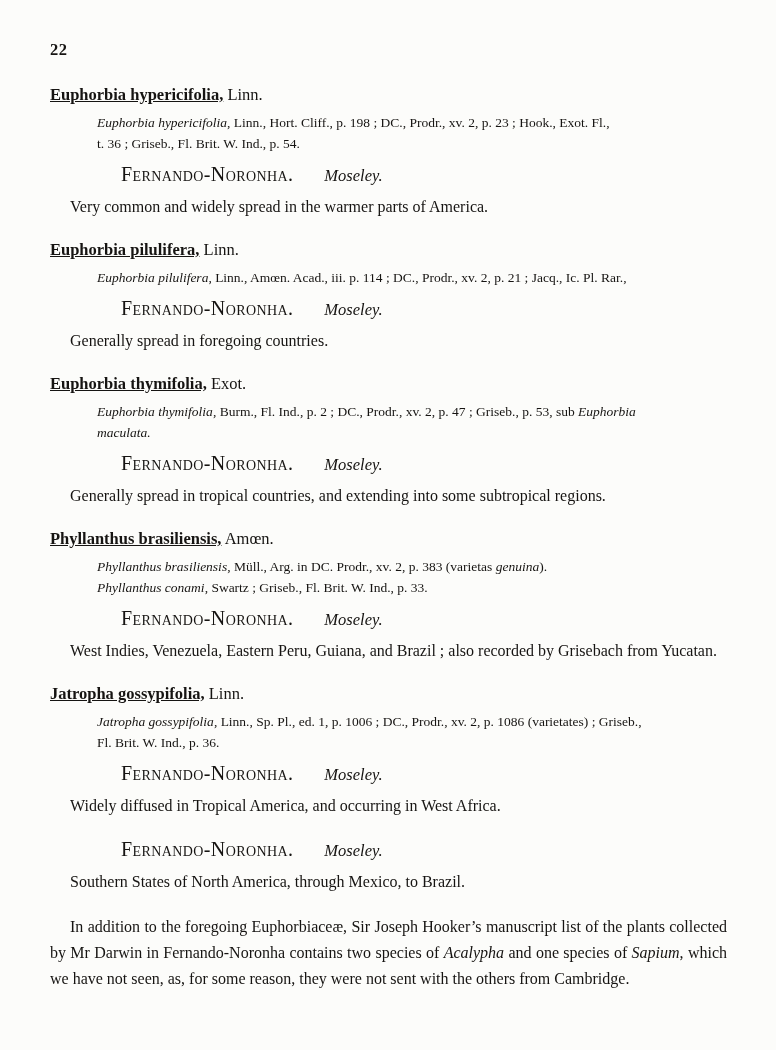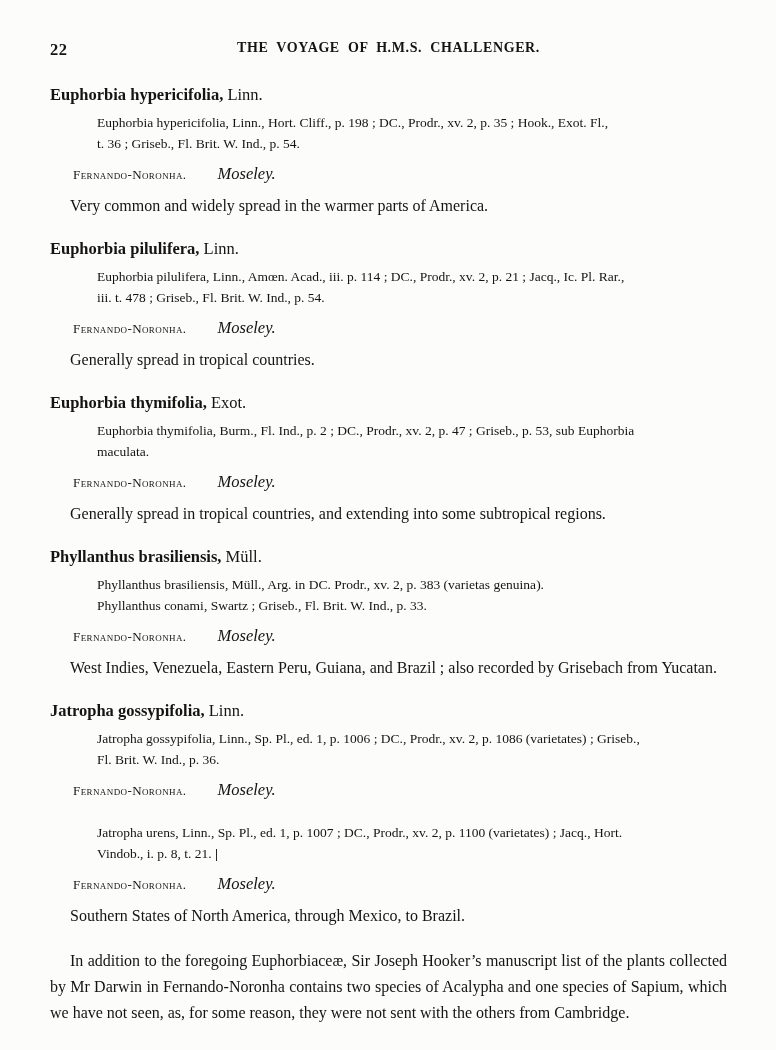--- a/index.html
+++ b/index.html
@@ -30,88 +30,86 @@
     margin: 0 0 7px 0;
     font-size: 16.5px; font-weight: 400; line-height: 21px;
   }
   .cit-line {
     margin-left: 47px;
     font-size: 13.5px; line-height: 21px;
     text-align: left;
   }
   .cit-line.cont { }
   .locality-line { margin: 9px 0 8px 23px; font-size: 16px; line-height: 22px; }
-  .sc { font-variant: small-caps; letter-spacing: 0.4px; font-size: 13px; }
+  .sc { font-variant: small-caps; letter-spacing: 0.4px; font-size: 20px; margin-left: 48px; }
   .collector { margin-left: 27px; font-style: italic; font-size: 16.5px; }
   .note {
     margin: 0;
     font-size: 16px; line-height: 24px;
     text-indent: 20px; text-align: justify;
   }
   .closing {
     margin: 4px 0 0 0;
     font-size: 16px; line-height: 26px;
     text-indent: 20px; text-align: justify;
   }
-  .it { }
-  .bd { font-weight: 700; }
+  .it { font-style: italic; }
+  .bd { font-weight: 700; text-decoration: underline; }
   .ink { font-weight: 700; }
 </style>
 </head>
 <body>
 
 <div class="page">
 
   <div class="pagehead">
     <span class="page-number">22</span>
-    <div class="running-title">THE VOYAGE OF H.M.S. CHALLENGER.</div>
   </div>
 
   <div>
   <section class="species">
     <h2 class="heading"><span class="bd">Euphorbia hypericifolia,</span><span> Linn.</span></h2>
     <div>
-          <div class="cit-line"><span class="it">Euphorbia hypericifolia</span><span>, Linn., Hort. Cliff., p. 198 ; DC., Prodr., xv. 2, p. 35 ; Hook., Exot. Fl.,</span></div>
+          <div class="cit-line"><span class="it">Euphorbia hypericifolia</span><span>, Linn., Hort. Cliff., p. 198 ; DC., Prodr., xv. 2, p. 23 ; Hook., Exot. Fl.,</span></div>
           <div class="cit-line cont"><span>t. 36 ; Griseb., Fl. Brit. W. Ind., p. 54.</span></div>
         </div>
     <p class="locality-line">
       <span class="sc">Fernando-Noronha.</span>
       <span class="collector">Moseley.</span>
     </p>
     <p class="note"><span>Very common and widely spread in the warmer parts of America.</span></p>
   </section>
 
   <section class="species">
     <h2 class="heading"><span class="bd">Euphorbia pilulifera,</span><span> Linn.</span></h2>
     <div>
           <div class="cit-line"><span class="it">Euphorbia pilulifera</span><span>, Linn., Amœn. Acad., iii. p. 114 ; DC., Prodr., xv. 2, p. 21 ; Jacq., Ic. Pl. Rar.,</span></div>
-          <div class="cit-line cont"><span>iii. t. 478 ; Griseb., Fl. Brit. W. Ind., p. 54.</span></div>
         </div>
     <p class="locality-line">
       <span class="sc">Fernando-Noronha.</span>
       <span class="collector">Moseley.</span>
     </p>
-    <p class="note"><span>Generally spread in tropical countries.</span></p>
+    <p class="note"><span>Generally spread in foregoing countries.</span></p>
   </section>
 
   <section class="species">
     <h2 class="heading"><span class="bd">Euphorbia thymifolia,</span><span> Exot.</span></h2>
     <div>
           <div class="cit-line"><span class="it">Euphorbia thymifolia</span><span>, Burm., Fl. Ind., p. 2 ; DC., Prodr., xv. 2, p. 47 ; Griseb., p. 53, sub </span><span class="it">Euphorbia</span></div>
           <div class="cit-line cont"><span class="it">maculata.</span></div>
         </div>
     <p class="locality-line">
       <span class="sc">Fernando-Noronha.</span>
       <span class="collector">Moseley.</span>
     </p>
     <p class="note"><span>Generally spread in tropical countries, and extending into some subtropical regions.</span></p>
   </section>
 
   <section class="species">
-    <h2 class="heading"><span class="bd">Phyllanthus brasiliensis,</span><span> Müll.</span></h2>
+    <h2 class="heading"><span class="bd">Phyllanthus brasiliensis,</span><span> Amœn.</span></h2>
     <div>
           <div class="cit-line"><span class="it">Phyllanthus brasiliensis</span><span>, Müll., Arg. in DC. Prodr., xv. 2, p. 383 (varietas </span><span class="it">genuina</span><span>).</span></div>
           <div class="cit-line"><span class="it">Phyllanthus conami</span><span>, Swartz ; Griseb., Fl. Brit. W. Ind., p. 33.</span></div>
         </div>
     <p class="locality-line">
       <span class="sc">Fernando-Noronha.</span>
       <span class="collector">Moseley.</span>
     </p>
     <p class="note"><span>West Indies, Venezuela, Eastern Peru, Guiana, and Brazil ; also recorded by Grisebach from Yucatan.</span></p>
   </section>
@@ -119,27 +117,24 @@
   <section class="species">
     <h2 class="heading"><span class="bd">Jatropha gossypifolia,</span><span> Linn.</span></h2>
     <div>
           <div class="cit-line"><span class="it">Jatropha gossypifolia</span><span>, Linn., Sp. Pl., ed. 1, p. 1006 ; DC., Prodr., xv. 2, p. 1086 (varietates) ; Griseb.,</span></div>
           <div class="cit-line cont"><span>Fl. Brit. W. Ind., p. 36.</span></div>
         </div>
     <p class="locality-line">
       <span class="sc">Fernando-Noronha.</span>
       <span class="collector">Moseley.</span>
     </p>
+    <p class="note"><span>Widely diffused in Tropical America, and occurring in West Africa.</span></p>
   </section>
 
   <section class="species">
-    <div>
-          <div class="cit-line"><span class="it">Jatropha urens</span><span>, Linn., Sp. Pl., ed. 1, p. 1007 ; DC., Prodr., xv. 2, p. 1100 (varietates) ; Jacq., Hort.</span></div>
-          <div class="cit-line cont"><span>Vindob., i. p. 8, t. 21. </span><span class="ink">|</span></div>
-        </div>
     <p class="locality-line">
       <span class="sc">Fernando-Noronha.</span>
       <span class="collector">Moseley.</span>
     </p>
     <p class="note"><span>Southern States of North America, through Mexico, to Brazil.</span></p>
   </section>
 </div>
 
   <p class="closing"><span>In addition to the foregoing Euphorbiaceæ, Sir Joseph Hooker’s manuscript list of the plants collected by Mr Darwin in Fernando-Noronha contains two species of </span><span class="it">Acalypha</span><span> and one species of </span><span class="it">Sapium</span><span>, which we have not seen, as, for some reason, they were not sent with the others from Cambridge.</span></p>
 

